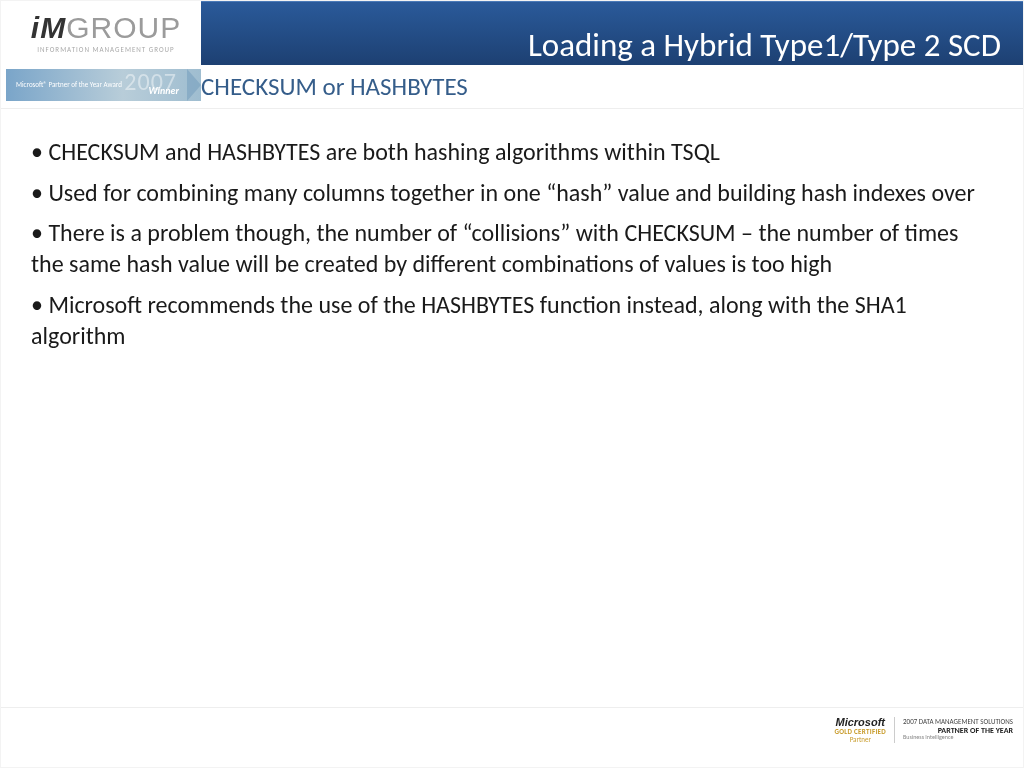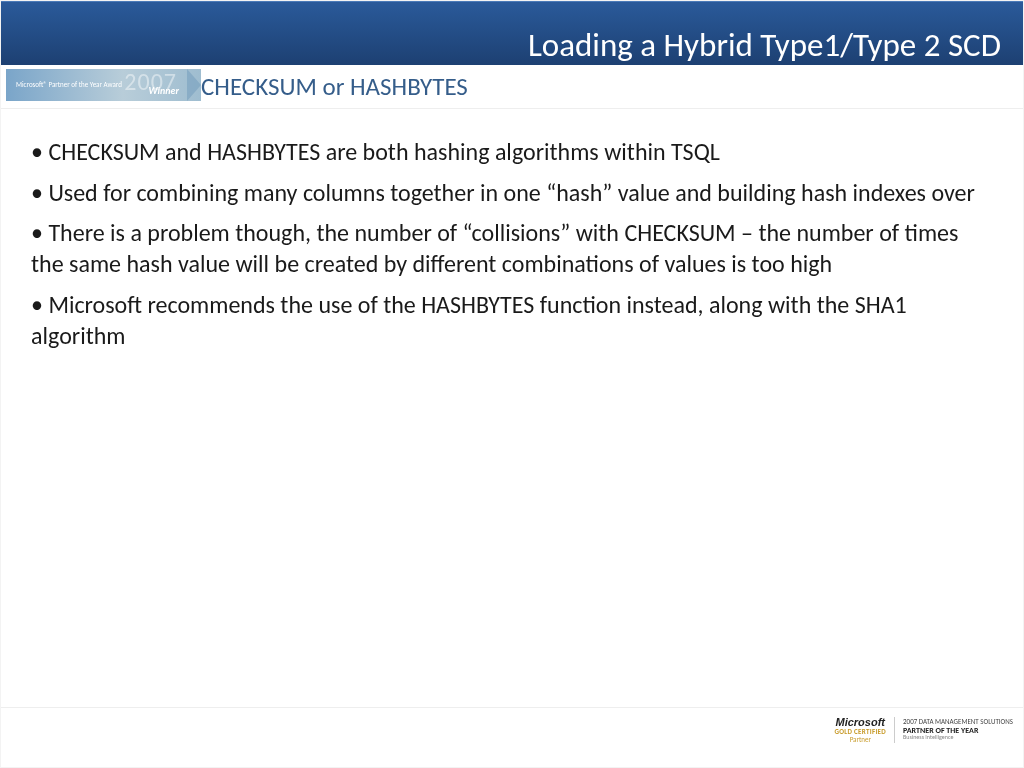--- a/index.html
+++ b/index.html
@@ -177,30 +177,37 @@
   }
   .poty {
     font-size: 7px;
     color: #444;
     line-height: 1.1;
   }
   .poty-main {
     font-weight: 800;
     font-size: 8px;
     color: #222;
+    text-align: right;
   }
   .poty-small {
     font-size: 6px;
     color: #888;
   }
 </style>
 </head>
 <body>
 
 <div class="header-row">
+  <div class="logo-area">
+    <div class="logo-text">
+      <span class="logo-im">iM</span><span>GROUP</span>
+    </div>
+    <div class="logo-sub">INFORMATION MANAGEMENT GROUP</div>
+  </div>
   <div class="title-bar">
     <div class="title-text">Loading a Hybrid Type1/Type 2 SCD</div>
   </div>
 </div>
 
 <div class="sub-row">
   <div class="badge-area">
     <div class="badge-left">Microsoft® Partner
 of the Year Award</div>
     <div class="badge-year">2007</div>

